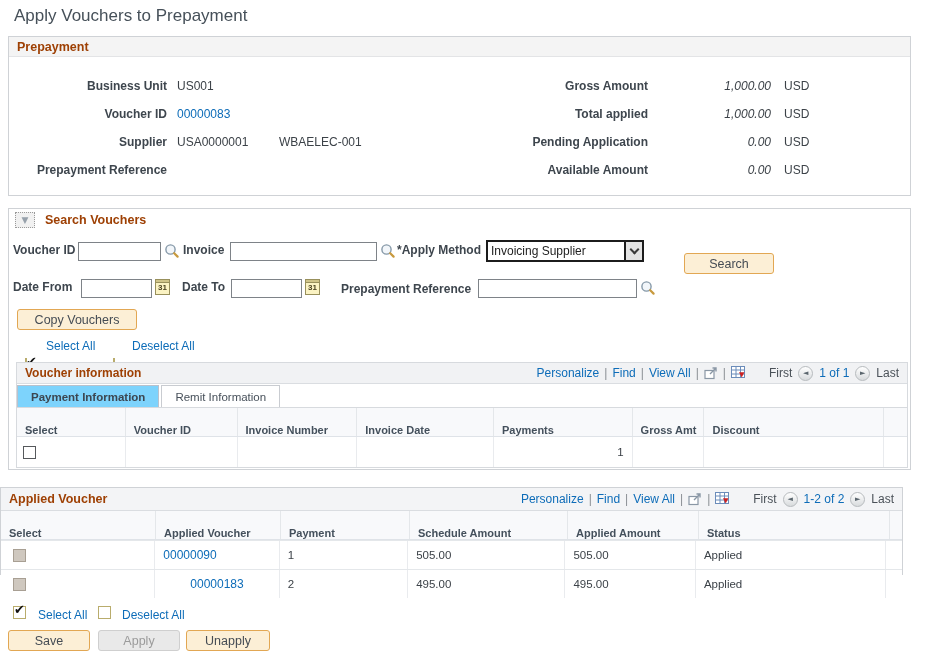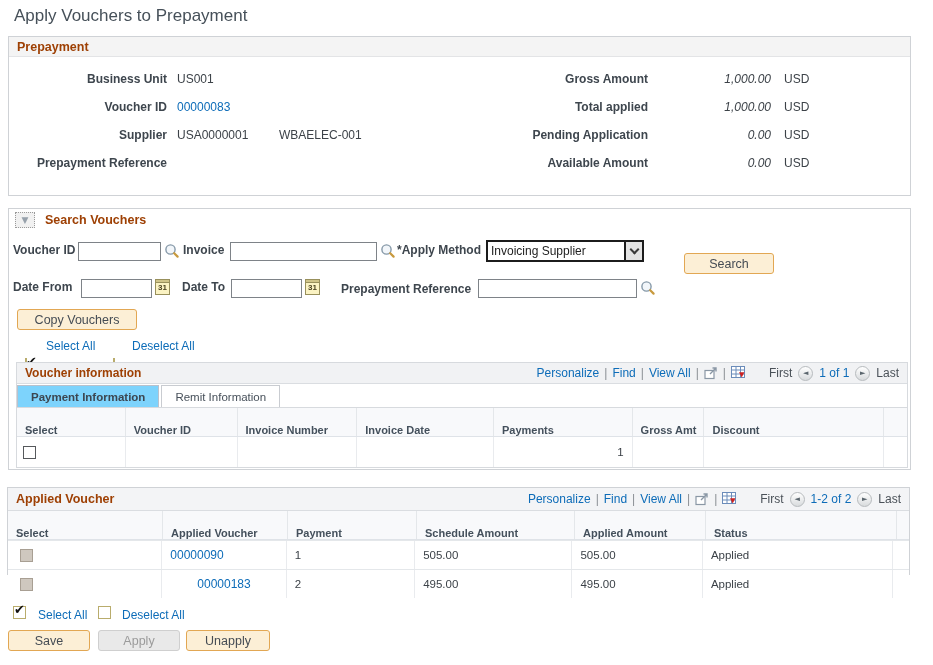--- a/index.html
+++ b/index.html
@@ -58,21 +58,21 @@
     width:15px; height:15px; border-radius:50%; border:1px solid #b7bbbe;
     background:linear-gradient(#ffffff,#d8dbdd);
     display:inline-flex; align-items:center; justify-content:center;
     font-size:7px; color:#5b666e; font-family:"DejaVu Sans",sans-serif; cursor:pointer;
   }
   .sep { color:#8a8f94; margin:0 5px; font-size:12px; }
 
   
   #pp-box { left:8px; top:36px; width:903px; height:160px; }
   .pp-col { position:absolute; top:28px; }
-  .pp-row { display:flex; align-items:center; height:28px; }
+  .pp-row { display:flex; align-items:flex-end; height:28px; }
   .pp-row .flbl { width:150px; text-align:right; }
   .pp-row .val { margin-left:10px; }
   #pp-left { left:8px; }
   #pp-right { left:479px; }
   #pp-right .pp-row .flbl { width:160px; }
   #pp-right .amt { width:113px; text-align:right;font-style:italic; }
   #pp-right .cur { margin-left:13px; }
   .supplier-1 { display:inline-block; width:102px; }
 
   
@@ -109,21 +109,21 @@
 
   #vi-grid { left:16px; top:362px; width:892px; border:1px solid #d7dade; background:#fff; }
   #vi-grid .grid-toolbar { height:21px; }
   .tabs-row { height:23px; background:#fff; display:flex; align-items:flex-end; padding-left:0; }
   .tab { height:22px; display:flex; align-items:center; padding:0 13px; font-size:11.5px; cursor:pointer; }
   .tab.active { background:#7dd3fc; border:1px solid #b9c1cc; border-bottom:none; font-weight:bold; color:#3c4650; }
   .tab.inactive { background:#fff; border:1px solid #c9ccd1; border-bottom:none; color:#47505a; margin-left:2px; }
   #vi-grid .hdr-row { border-top:1px solid #d7dade; height:30px; }
   #vi-grid .data-row { height:30px; }
 
-  #av-box { left:7px; top:487px; width:903px; height:88px; }
+  #av-box { left:0; top:487px; width:903px; height:88px; }
   #av-box .grid-toolbar { height:23px; background:#f3f4f6; }
   #av-box .hdr-row { height:29px; }
   #av-box .data-row { height:29px; border-top:1px solid #e4e7ea; }
 
   
   .icon-inline { display:inline-flex; align-items:center; }
 
   
   #footer-select { left:0; top:605px; height:18px; width:400px; }
   #footer-select .cb { position:absolute; top:1px; }

